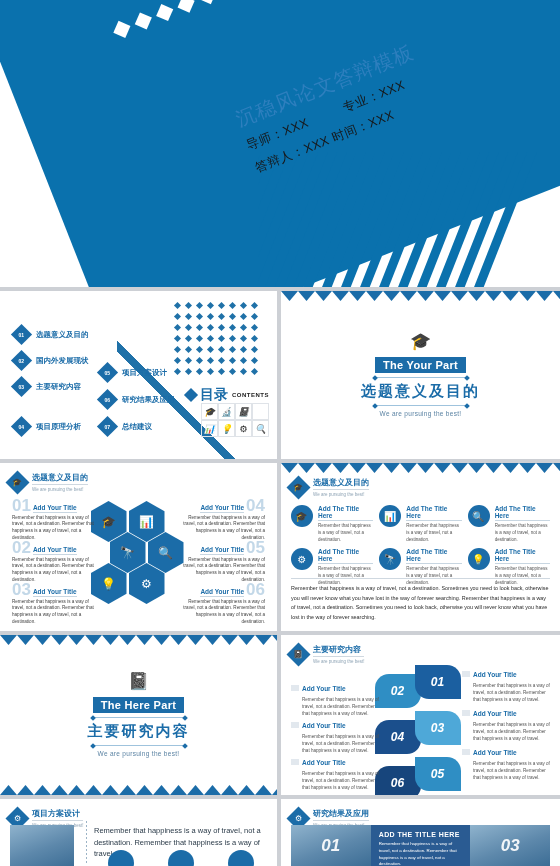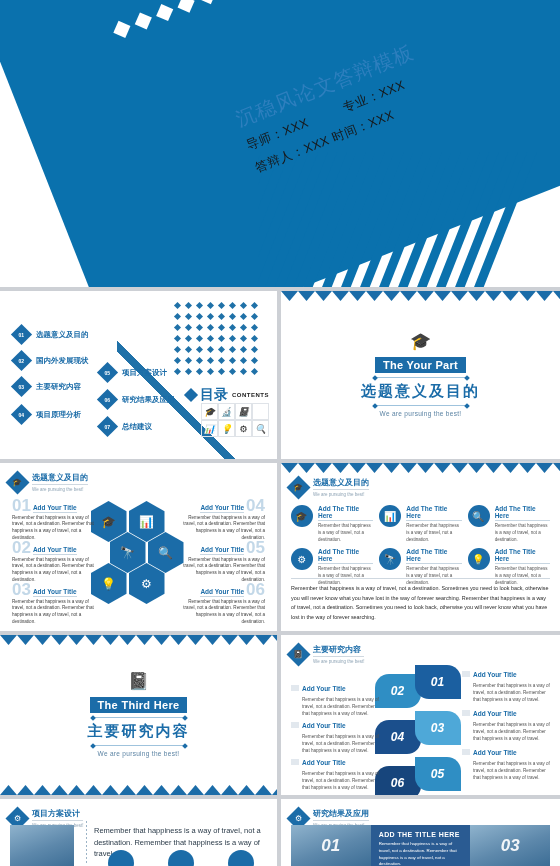--- a/index.html
+++ b/index.html
@@ -265,21 +265,21 @@
           <b>02</b>
         </span>
       <span class="toc-label">国内外发展现状</span>
     </div>
     <div class="toc-item" style="left:14px;top:88px">
       <span class="dia">
           <b>03</b>
         </span>
       <span class="toc-label">主要研究内容</span>
     </div>
-    <div class="toc-item" style="left:14px;top:116px">
+    <div class="toc-item" style="left:14px;top:128px">
       <span class="dia">
           <b>04</b>
         </span>
       <span class="toc-label">项目原理分析</span>
     </div>
     <div class="toc-item" style="left:100px;top:74px">
       <span class="dia">
           <b>05</b>
         </span>
       <span class="toc-label">项目方案设计</span>
@@ -521,21 +521,21 @@
         <b></b>
         <b></b>
         <b></b>
         <b></b>
         <b></b>
         <b></b>
         <b></b>
       </div>
     <div class="sec-wrap">
       <div class="sec-ico">📓</div>
-      <div class="sec-en">The Third Here</div>
+      <div class="sec-en">The Here Part</div>
       <div class="sec-rule"></div>
       <div class="sec-cn">主要研究内容</div>
       <div class="sec-rule"></div>
       <div class="sec-sub">We are pursuing the best!</div>
     </div>
   </div>
 
   <div class="slide row4r">
     <div class="chead">
       <span class="hd">

